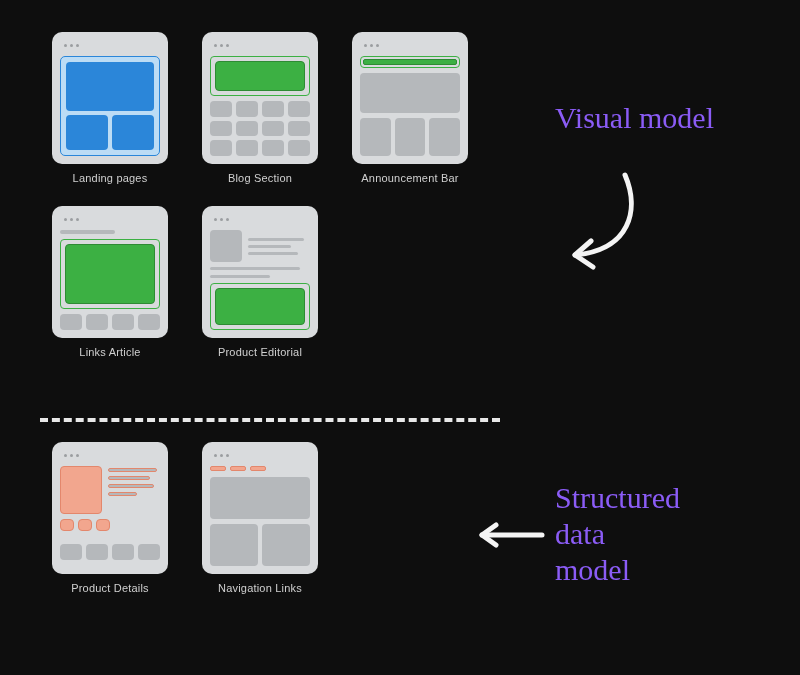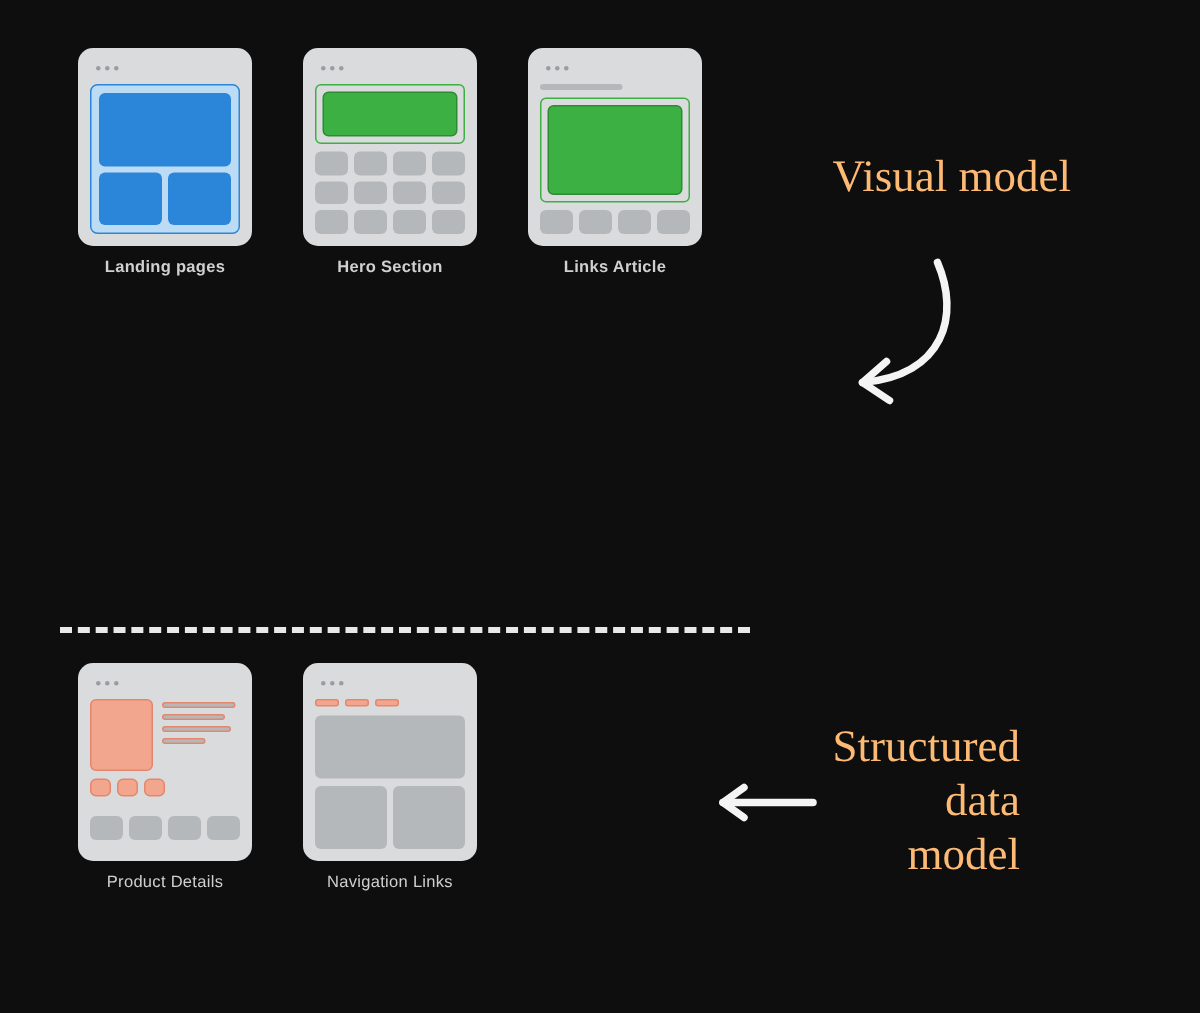--- a/index.html
+++ b/index.html
@@ -16,21 +16,20 @@
 
   
   .grid {
     position: absolute;
     left: 46px;
     top: 32px;
     display: grid;
     grid-template-columns: repeat(3, 128px);
     column-gap: 22px;
     row-gap: 10px;
-    font-weight: bold;
   }
 
   .cell { display: flex; flex-direction: column; align-items: center; }
 
   .card {
     width: 116px;
     height: 132px;
     background: #d9dbdd;
     border-radius: 10px;
     padding: 8px;
@@ -95,26 +94,26 @@
     top: 442px;
     display: grid;
     grid-template-columns: repeat(2, 128px);
     column-gap: 22px;
   }
 
   
   .hand {
     position: absolute;
     font-family: "Comic Sans MS", "Segoe Script", cursive;
-    color: #fdba74;
+    color: #8b5cf6;
     font-size: 30px;
     line-height: 1.2;
   }
   .hand.top { left: 555px; top: 100px; }
-  .hand.bottom { left: 555px; top: 480px; text-align: right; }
+  .hand.bottom { left: 555px; top: 480px; }
 
   
   .arrow-curve { position: absolute; left: 545px; top: 165px; }
   .arrow-straight { position: absolute; left: 470px; top: 520px; }
 
   
   .line { height: 3px; border-radius: 2px; background: #b5b8bb; }
 </style>
 </head>
 <body>
@@ -172,23 +171,44 @@
             </div>
             <div class="row" style="flex:1;">
               <div class="block grey" style="flex:1;"></div>
               <div class="block grey" style="flex:1;"></div>
               <div class="block grey" style="flex:1;"></div>
               <div class="block grey" style="flex:1;"></div>
             </div>
           </div>
         </div>
       </div>
-      <div class="label">Hero Section</div>
-    </div>
-
+      <div class="label">Blog Section</div>
+    </div>
+
+    <div class="cell">
+      <div class="card">
+        <div class="topbar">
+            <span class="dot"></span>
+            <span class="dot"></span>
+            <span class="dot"></span>
+          </div>
+        <div class="body">
+          <div class="block greenline" style="height:12px;padding:2px;">
+            <div class="block green" style="height:100%;border-radius:2px;"></div>
+          </div>
+          <div class="block grey" style="height:40px;"></div>
+          <div class="row" style="flex:1;">
+            <div class="block grey" style="flex:1;"></div>
+            <div class="block grey" style="flex:1;"></div>
+            <div class="block grey" style="flex:1;"></div>
+          </div>
+        </div>
+      </div>
+      <div class="label">Announcement Bar</div>
+    </div>
 
     <div class="cell">
       <div class="card">
         <div class="topbar">
             <span class="dot"></span>
             <span class="dot"></span>
             <span class="dot"></span>
           </div>
         <div class="body">
           <div class="line" style="width:55%;height:4px;"></div>
@@ -199,20 +219,45 @@
             <div class="block grey" style="flex:1;"></div>
             <div class="block grey" style="flex:1;"></div>
             <div class="block grey" style="flex:1;"></div>
             <div class="block grey" style="flex:1;"></div>
           </div>
         </div>
       </div>
       <div class="label">Links Article</div>
     </div>
 
+    <div class="cell">
+      <div class="card">
+        <div class="topbar">
+            <span class="dot"></span>
+            <span class="dot"></span>
+            <span class="dot"></span>
+          </div>
+        <div class="body">
+          <div class="row" style="height:32px;gap:6px;">
+            <div class="block grey" style="width:32px;"></div>
+            <div class="col" style="flex:1;justify-content:center;gap:4px;">
+              <div class="line" style="width:90%;"></div>
+              <div class="line" style="width:70%;"></div>
+              <div class="line" style="width:80%;"></div>
+            </div>
+          </div>
+          <div class="line" style="width:90%;"></div>
+          <div class="line" style="width:60%;"></div>
+          <div class="block greenline" style="flex:1;padding:4px;">
+            <div class="block green" style="height:100%;"></div>
+          </div>
+        </div>
+      </div>
+      <div class="label">Product Editorial</div>
+    </div>
 
   </div>
 
   <div class="divider"></div>
 
   <div class="grid2">
 
     <div class="cell">
       <div class="card">
         <div class="topbar">

